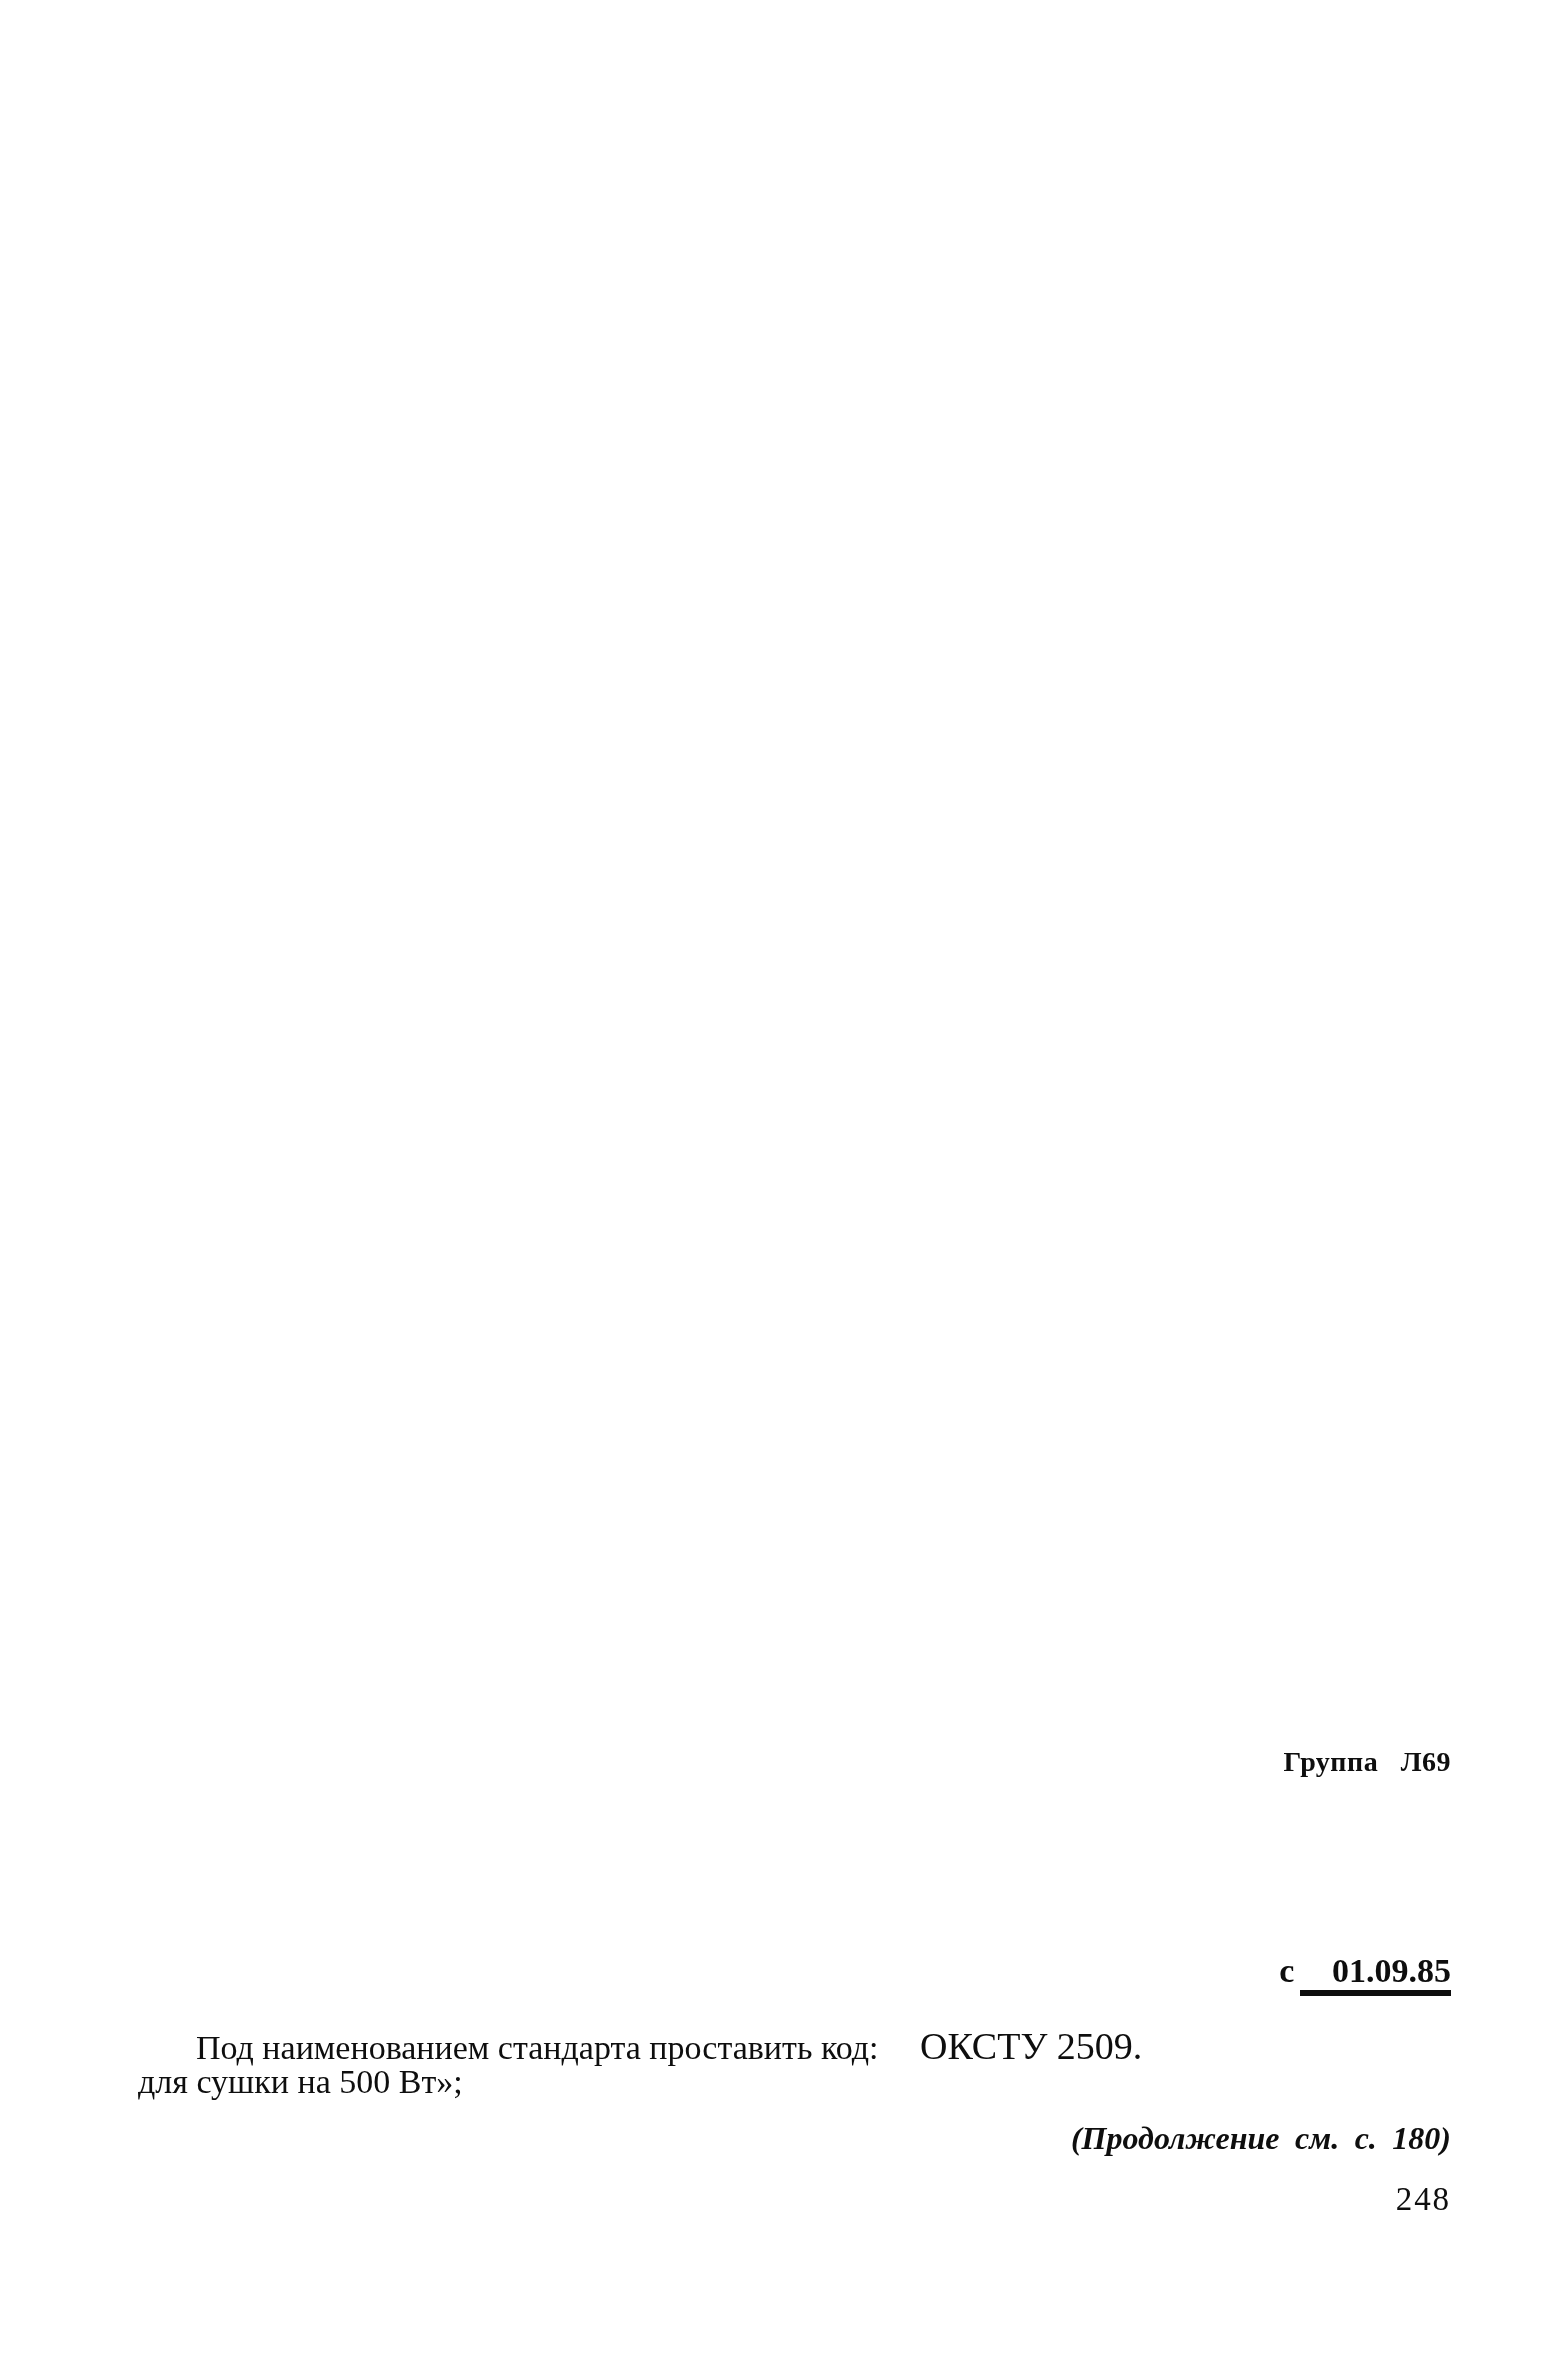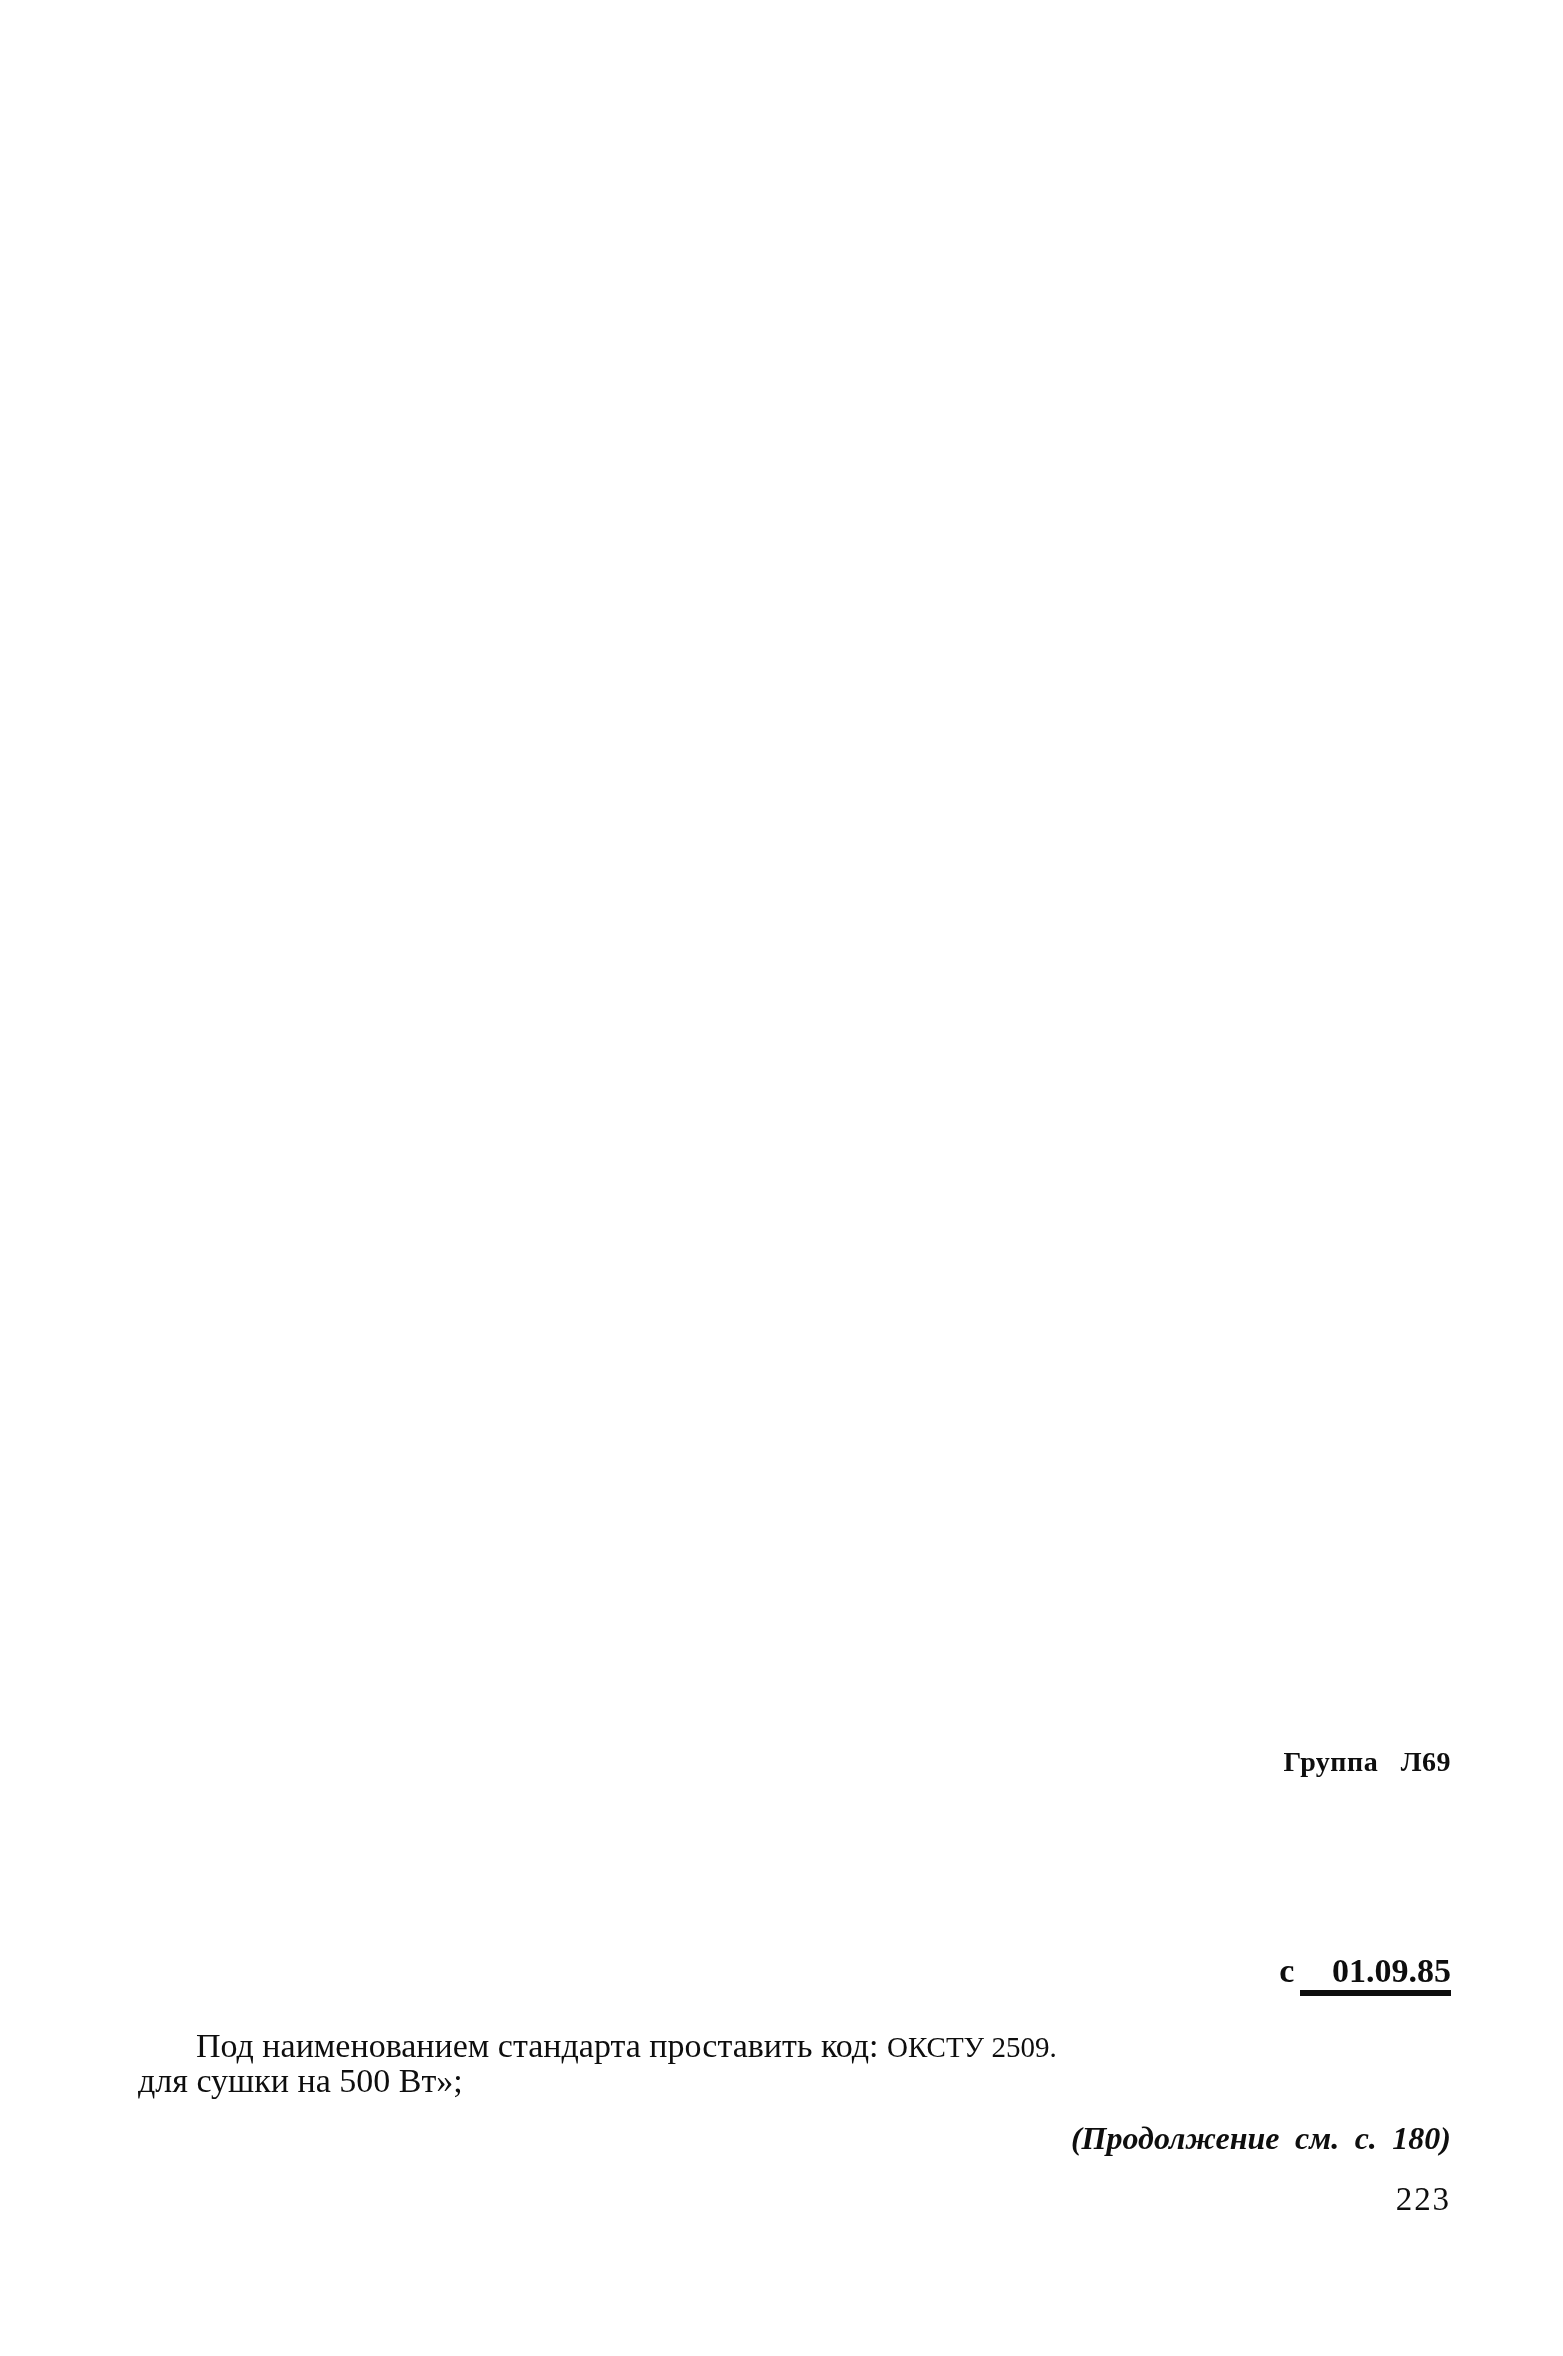--- a/index.html
+++ b/index.html
@@ -69,22 +69,23 @@
 
   .body-block {
     top: 2029px;
     font-size: 34px;
     font-weight: normal;
     line-height: 34px;
   }
   .body-block .line { min-height: 34px; }
   .indent { padding-left: 58px; }
   .code-value {
-    font-size: 29px;
+    font-size: 38px;
     line-height: 34px;
+    margin-left: 33px;
   }
 
   .continuation {
     top: 2120px;
     text-align: right;
     padding-right: 12px;
     font-size: 32px;
     font-weight: bold;
     font-style: italic;
     word-spacing: 7.5px;
@@ -115,14 +116,14 @@
 
 <div class="abs col body-block">
   <div class="line indent">
     <span>Под наименованием стандарта проставить код: </span><span class="code-value">ОКСТУ 2509.</span>
   </div>
   <div class="line">для сушки на 500 Вт»;</div>
 </div>
 
 <div class="abs col continuation">(Продолжение см. с. 180)</div>
 
-<div class="abs col page-number">223</div>
+<div class="abs col page-number">248</div>
 
 
 </body></html>

